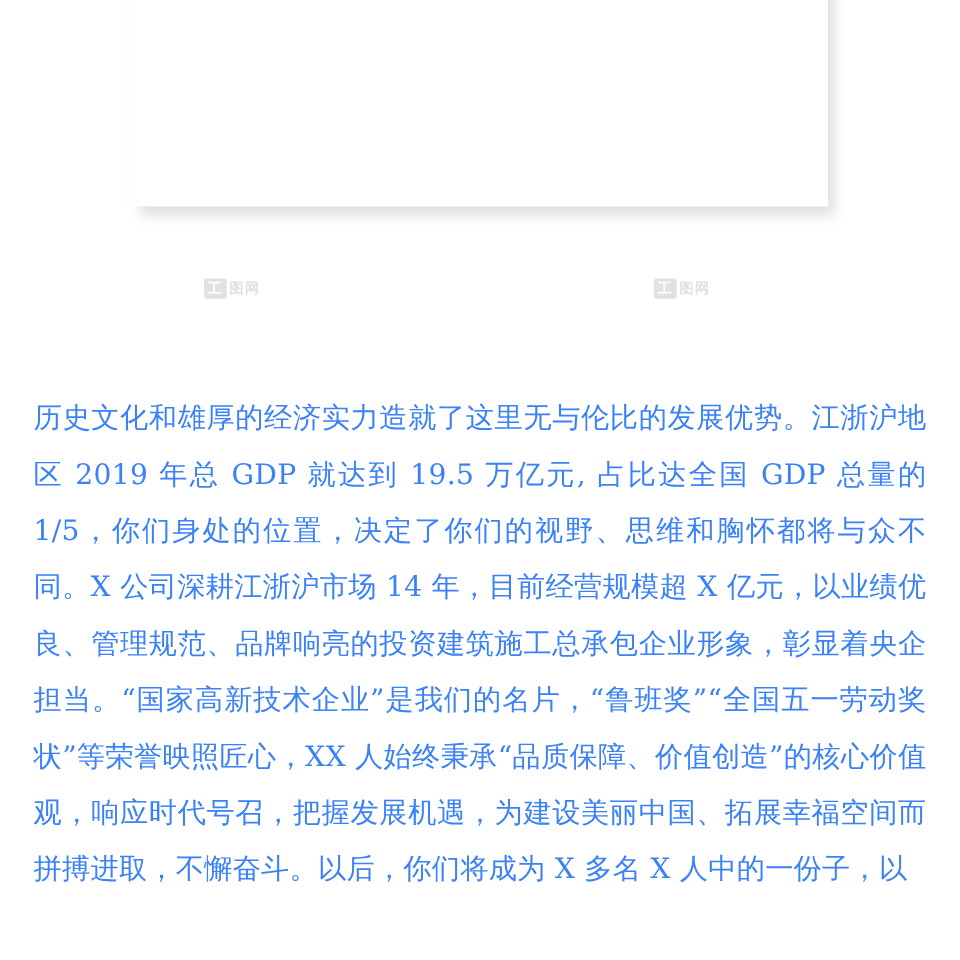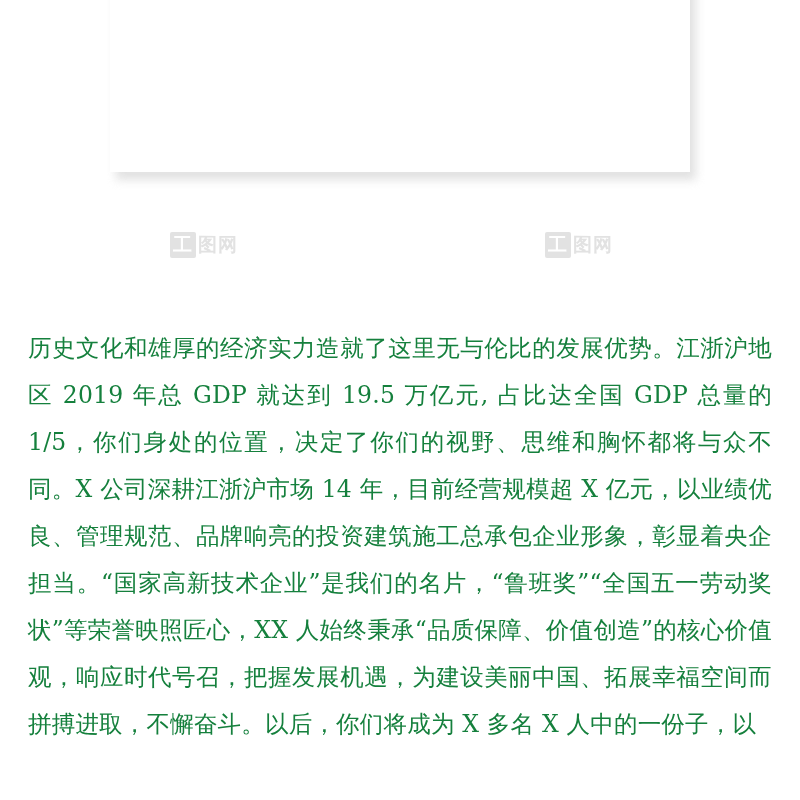--- a/index.html
+++ b/index.html
@@ -43,21 +43,21 @@
     box-sizing: border-box;
     padding: 26px 34px 20px 34px;
     overflow: hidden;
   }
 
   
   .wm {
     position: absolute;
     color: #e2e2e2;
     font-family: "DejaVu Sans", sans-serif;
-    font-size: 19px;
+    font-size: 12px;
     font-weight: bold;
     letter-spacing: 1px;
     white-space: nowrap;
     user-select: none;
   }
   .wm .wm-mark {
     display: inline-block;
     background: #e2e2e2;
     color: #ffffff;
     padding: 0 3px;
@@ -72,21 +72,21 @@
     position: absolute;
     left: 28px;
     top: 325px;
     width: 744px;
   }
   .body-text p {
     margin: 0;
     font-family: "DejaVu Serif", serif;
     font-size: 23.5px;
     line-height: 47px;
-    color: #15803d;
+    color: #3b82f6;
     text-align: justify;
     text-justify: inter-ideograph;
     letter-spacing: 0.2px;
   }
 </style>
 </head>
 <body>
 
 <div class="card-wrap">
   <div class="card-shadow"></div>

